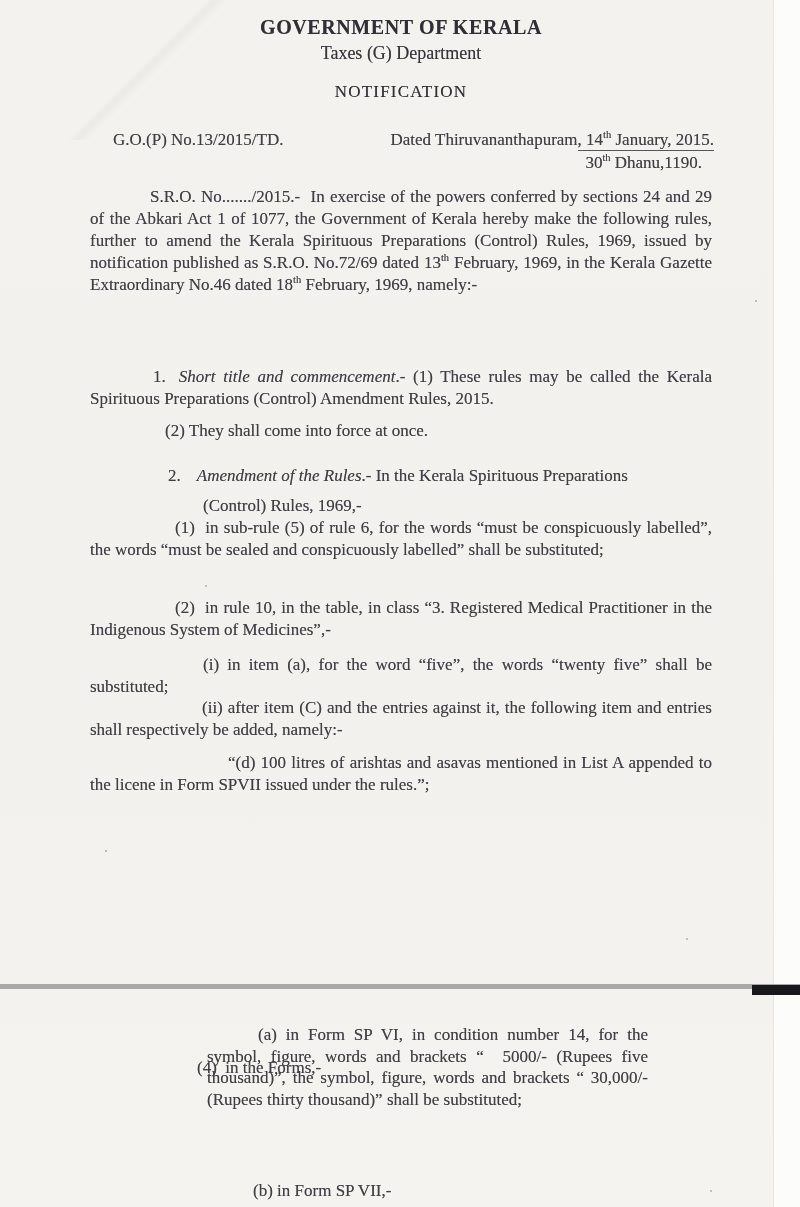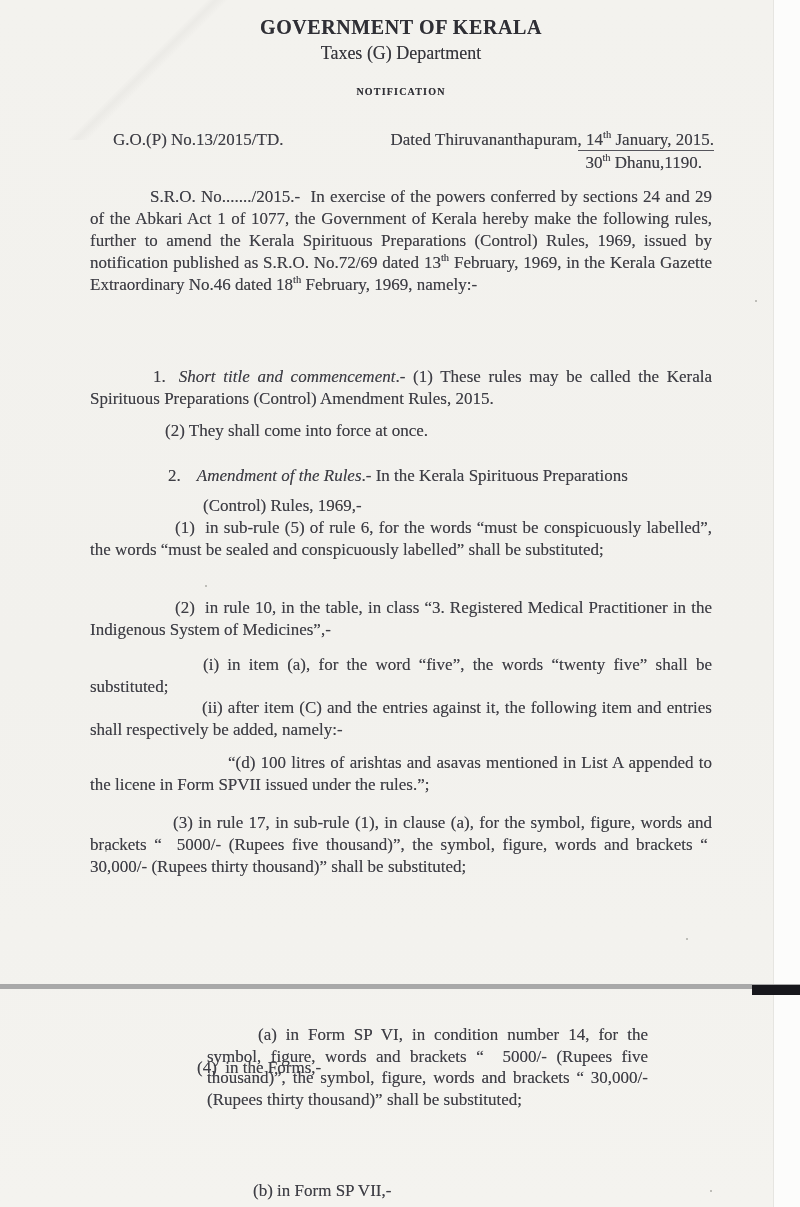--- a/index.html
+++ b/index.html
@@ -22,21 +22,21 @@
   }
   .para{
     position:absolute;left:90px;width:622px;
     font-size:17px;line-height:22px;
     text-align:justify;
     text-shadow:0 0 .5px rgba(62,62,69,.55);
   }
   .center{left:90px;width:622px;text-align:center;}
   .h-org{top:16px;font-weight:bold;font-size:20px;letter-spacing:.6px;color:#2f2f35;}
   .h-dept{top:42px;font-size:18px;color:#35353b;}
-  .h-notif{top:81px;font-weight:bold;font-size:10px;letter-spacing:1.2px;color:#2f2f35;}
+  .h-notif{top:81px;font-weight:normal;font-size:17px;letter-spacing:1.2px;color:#2f2f35;}
   .go-number{top:129px;left:113px;width:260px;text-align:left;}
   .dated-line{top:129px;left:338px;width:376px;text-align:right;}
   .mal-date{top:152px;left:340px;width:362px;text-align:right;}
   .ul{border-bottom:1.3px solid #55555c;padding-bottom:1px;}
   sup{font-size:10.5px;line-height:0;vertical-align:super;}
   .sro-para{top:186px;text-indent:60px;}
   .rules-heading{top:324px;font-weight:bold;font-size:16px;letter-spacing:.8px;color:#2f2f35;}
   .rule1{top:366px;text-indent:63px;}
   .num{margin-right:13px;}
   .rule1-sub2{top:420px;text-indent:75px;}
@@ -82,21 +82,20 @@
 
   <div class="para rule1-sub2">(2) They shall come into force at once.</div>
 
   <div class="rule2"><span class="num-wide">2.</span><i>Amendment of the Rules</i><span>.- In the Kerala Spirituous Preparations (Control) Rules, 1969,-</span></div>
 
   <div class="para amend-1">(1)&nbsp; in sub-rule (5) of rule 6, for the words “must be conspicuously labelled”, the words “must be sealed and conspicuously labelled” shall be substituted;</div>
   <div class="para amend-2">(2)&nbsp; in rule 10, in the table, in class “3. Registered Medical Practitioner in the Indigenous System of Medicines”,-</div>
   <div class="para amend-2i">(i) in item (a), for the word “five”, the words “twenty five” shall be substituted;</div>
   <div class="para amend-2ii">(ii) after item (C) and the entries against it, the following item and entries shall respectively be added, namely:-</div>
   <div class="para amend-2d">“(d) 100 litres of arishtas and asavas mentioned in List A appended to the licene in Form SPVII issued under the rules.”;</div>
-  <div class="para amend-3">(3) in rule 17, in sub-rule (1), in clause (a), for the symbol, figure, words and brackets “&nbsp; 5000/- (Rupees five thousand)”, the symbol, figure, words and brackets “&nbsp; 30,000/- (Rupees thirty thousand)” shall be substituted;</div>
 
   <div class="separator"></div>
   <div class="separator-mark"></div>
 
   <div class="para forms-4">(4)&nbsp; in the Forms,-</div>
   <div class="para forms-4a">(a) in Form SP VI, in condition number 14, for the symbol, figure, words and brackets “&nbsp; 5000/- (Rupees five thousand)”, the symbol, figure, words and brackets “ 30,000/- (Rupees thirty thousand)” shall be substituted;</div>
   <div class="para forms-4b">(b) in Form SP VII,-</div>
 
   <div>
     <div class="speck" style="top:585px;left:205px;"></div>

